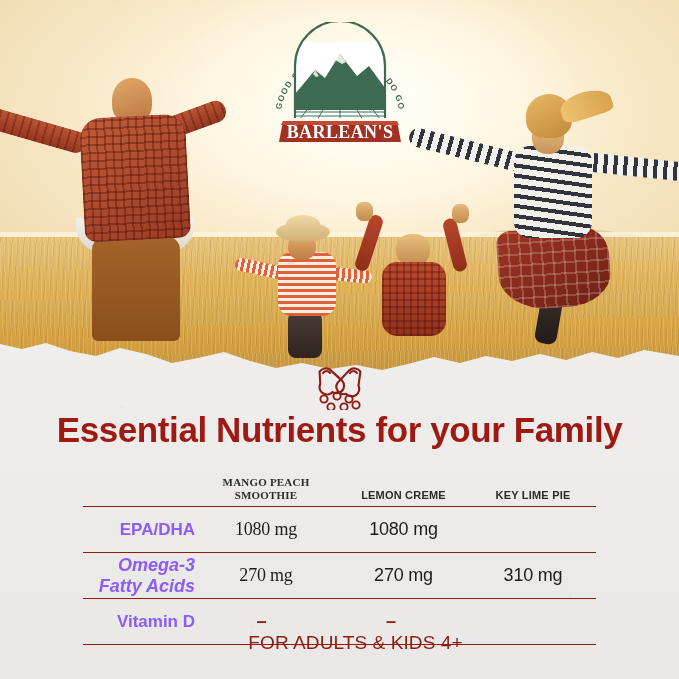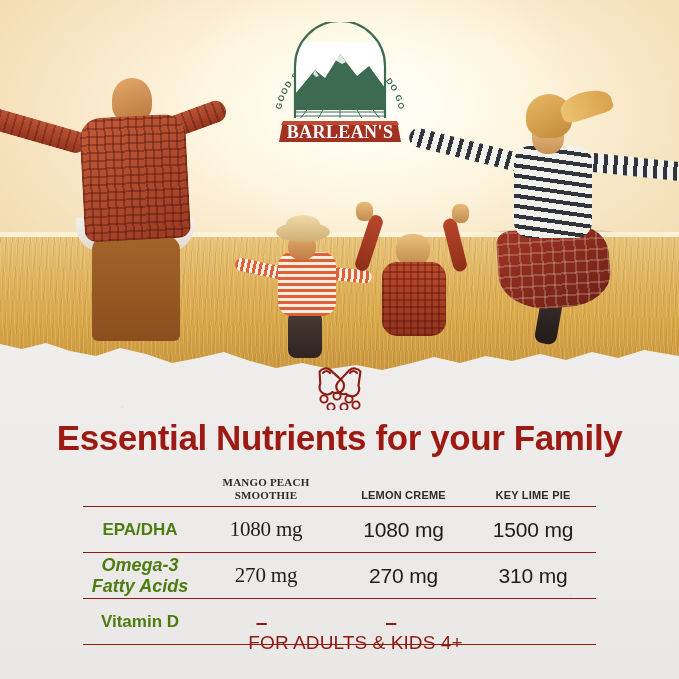--- a/index.html
+++ b/index.html
@@ -210,21 +210,21 @@
       679px 349px, 0 349px
     );
   }
 
   
   #panel { position:absolute; left:0; top:330px; width:679px; height:349px; z-index:7; }
 
   #capsule-icon { position:absolute; left:50%; top:30px; transform:translateX(-50%); }
 
   #heading {
-    position:absolute; left:0; top:88px; width:679px; text-align:center;
+    position:absolute; left:0; top:80px; width:679px; text-align:center;
     font-size:35px; font-weight:700; letter-spacing:-.4px;
     color:#9d1a12; white-space:nowrap;
   }
 
   #table { position:absolute; left:83px; top:136px; width:513px; }
 
   .thead { display:flex; align-items:flex-end; height:40px; }
   .th {
     font-size:11px; font-weight:700; color:#2b2b2b;
     letter-spacing:.2px; text-align:center; line-height:1.18;
@@ -232,26 +232,26 @@
   }
   .c0 { width:112px; }
   .c1 { width:142px;font-family:Liberation Serif, serif; }
   .c2 { width:133px; }
   .c3 { width:126px; }
 
   .rule { height:0; border-top:1.6px solid #8e1a12; }
 
   .trow { display:flex; align-items:center; height:45px; }
   .td-label {
-    font-size:17px; font-weight:600; color:#4d7c0f; text-align:center;
+    font-size:17px; font-weight:600; color:#8b5cf6; text-align:right;
     padding-left:2px; line-height:1.12;
   }
   .td-label.small { font-size:18px; font-weight:600;font-style:italic; }
   .td-val {
-    font-size:21px; font-weight:400; color:#1d1d1d; text-align:center;
+    font-size:18px; font-weight:400; color:#1d1d1d; text-align:center;
     letter-spacing:-.2px;
   }
   .dash { color:#8e1a12; font-weight:700; }
 
   #footer {
     position:absolute; left:16px; top:302px; width:679px; text-align:center;
     font-size:19px; font-weight:400; color:#8e1a12; letter-spacing:.1px;
   }
 </style>
 </head>
@@ -399,21 +399,20 @@
         <div>KEY LIME PIE</div>
       </div>
     </div>
 
     <div class="rule"></div>
 
     <div class="trow">
       <div class="td-label c0">EPA/DHA</div>
       <div class="td-val c1">1080 mg</div>
       <div class="td-val c2">1080 mg</div>
-      <div class="td-val c3">1500 mg</div>
     </div>
 
     <div class="rule"></div>
 
     <div class="trow">
       <div class="td-label small c0">
         <div>Omega-3</div>
         <div>Fatty Acids</div>
       </div>
       <div class="td-val c1">270 mg</div>

